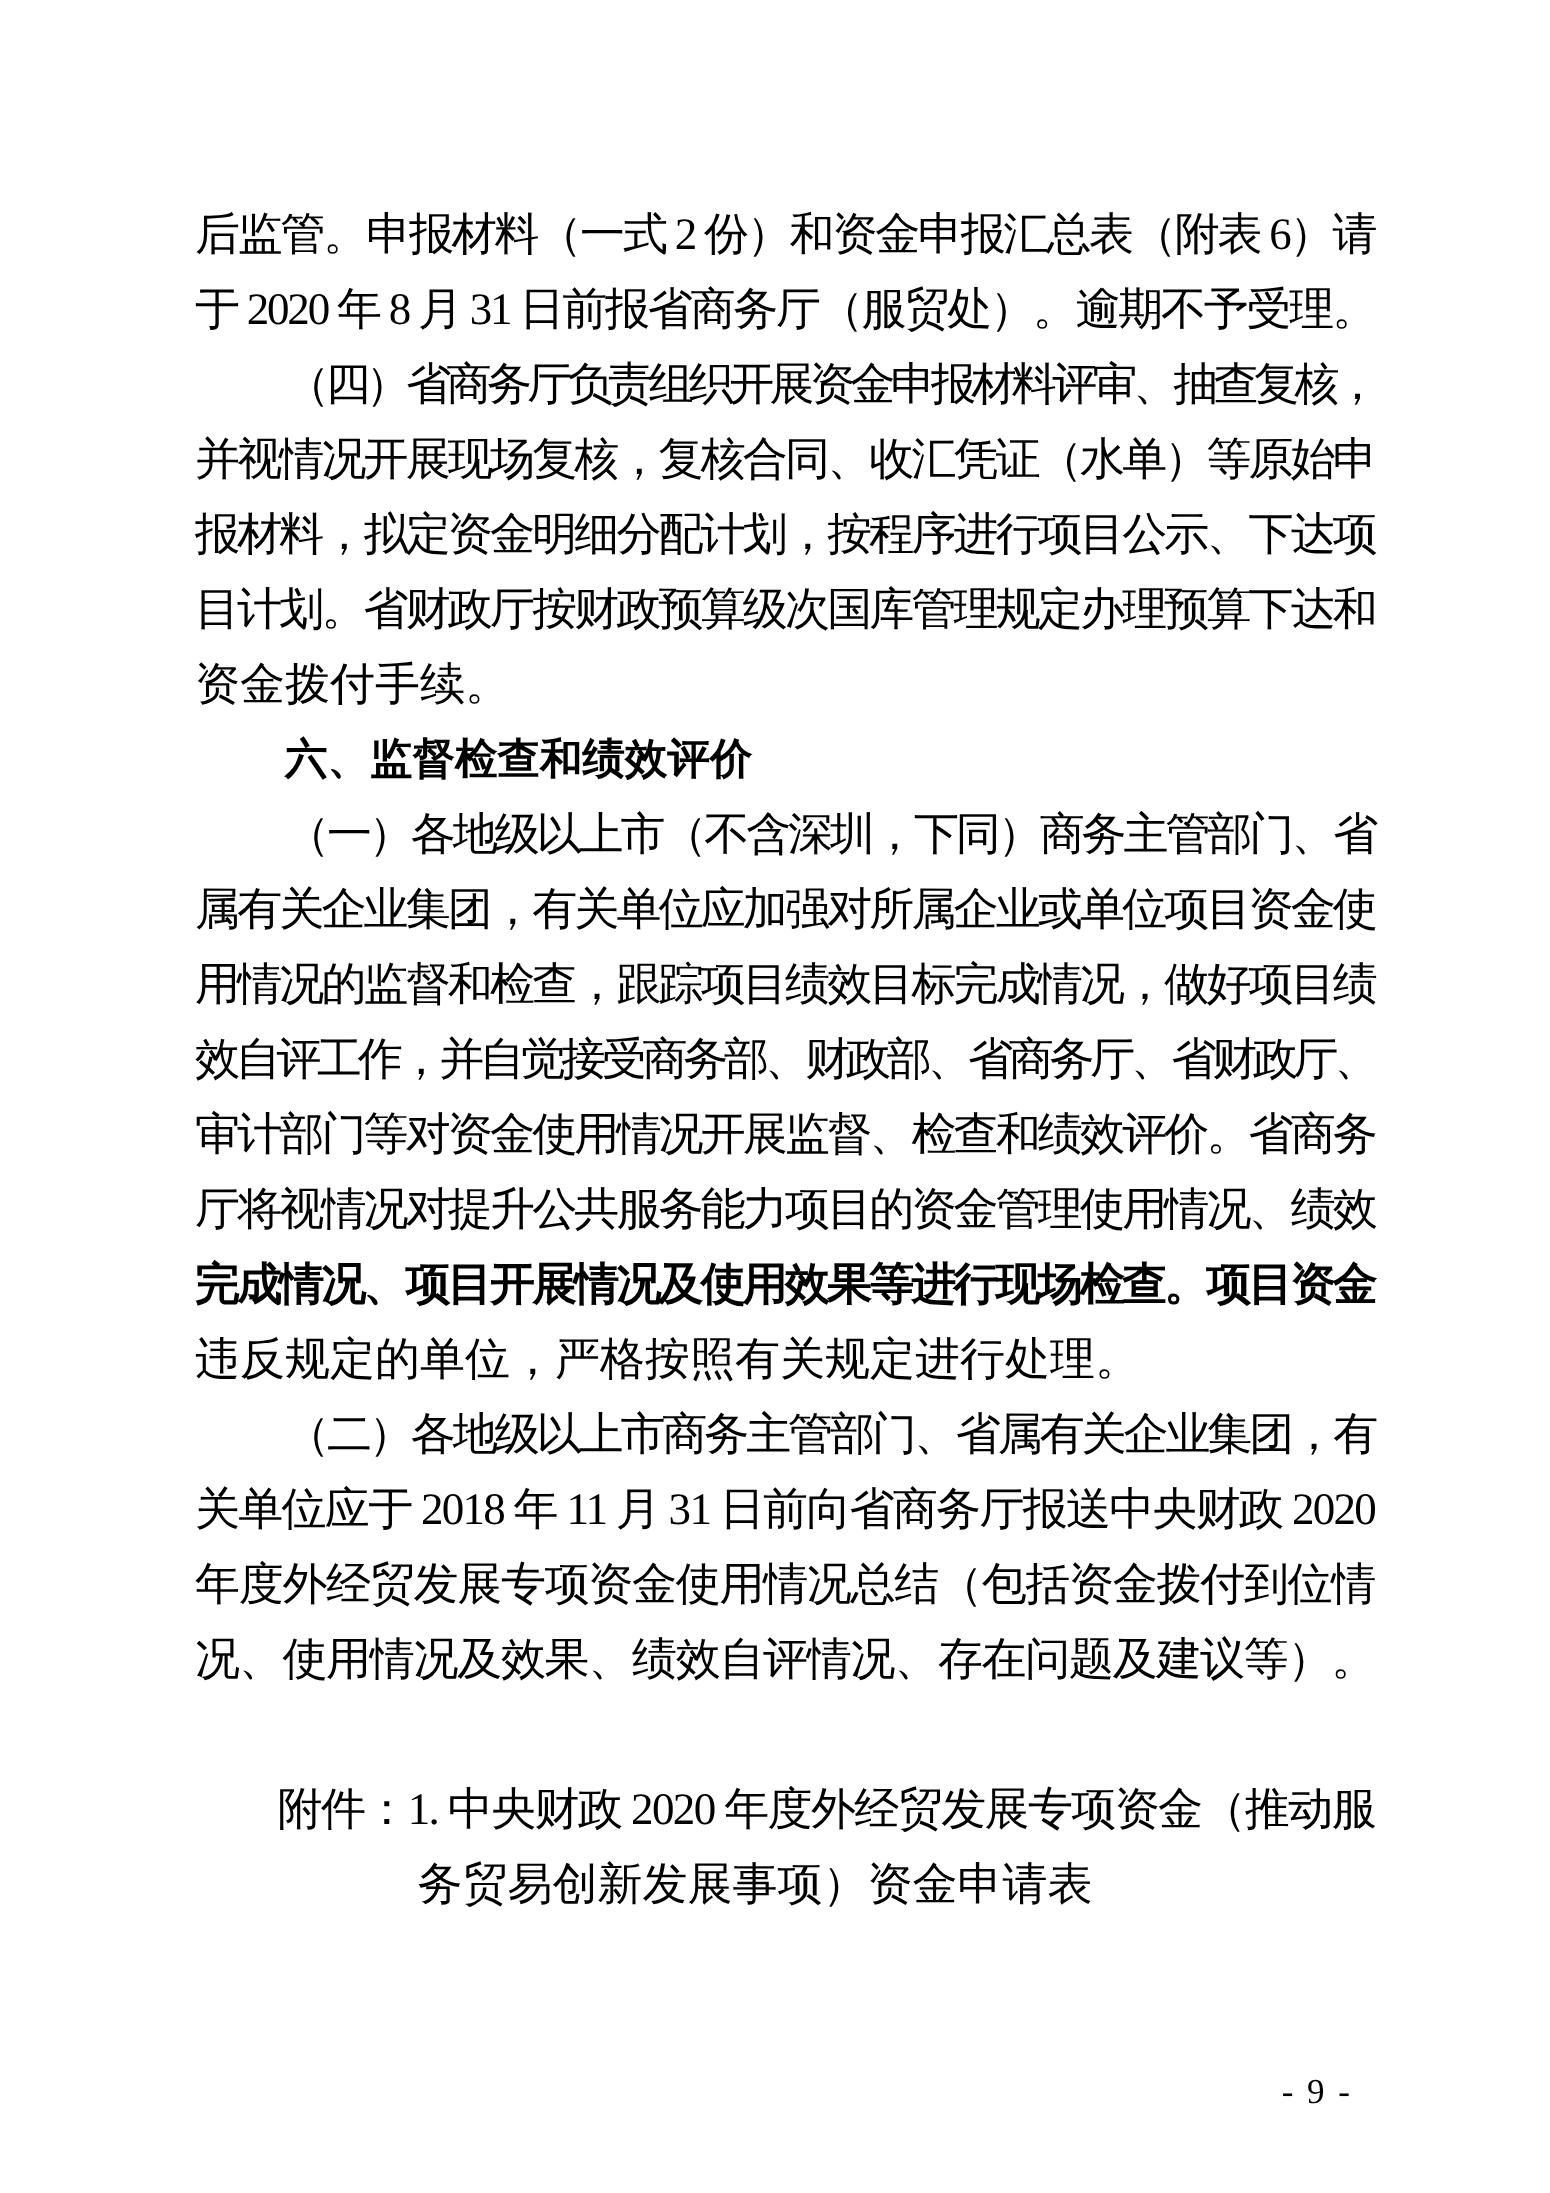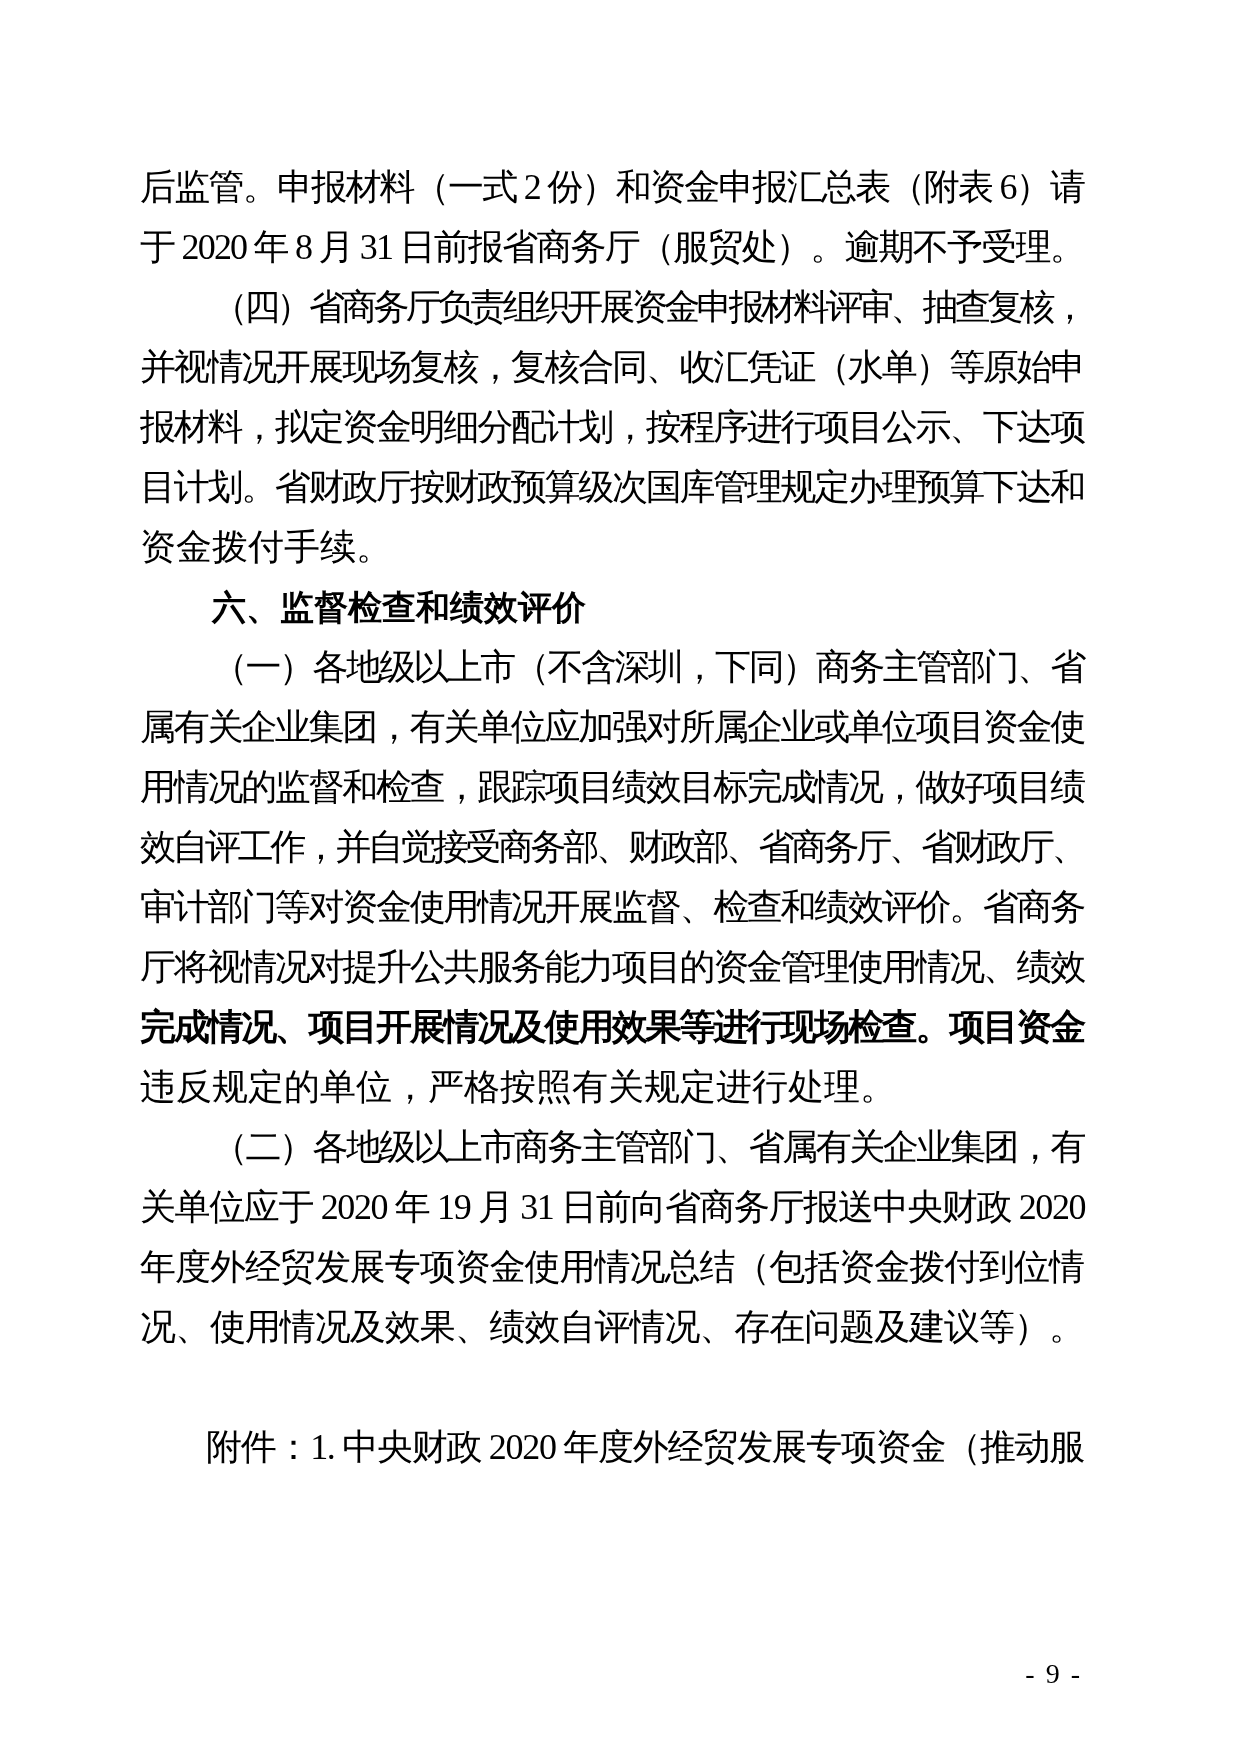--- a/index.html
+++ b/index.html
@@ -11,21 +11,21 @@
     position: relative;
     width: 1240px;
     height: 1754px;
     background: #ffffff;
     overflow: hidden;
     font-family: "Liberation Serif", "DejaVu Serif", serif;
     color: #000000;
   }
   .content {
     position: absolute;
-    left: 140px;
+    left: 156px;
     top: 157px;
     width: 944px;
   }
   .line {
     width: 944px;
     height: 60px;
     line-height: 60px;
     font-size: 36px;
     white-space: nowrap;
     overflow: visible;
@@ -85,19 +85,20 @@
     <div class="line heading">六、监督检查和绩效评价</div>
     <div class="line fill ind" style="letter-spacing: -2.46px;">（一）各地级以上市（不含深圳，下同）商务主管部门、省</div>
     <div class="line fill" style="letter-spacing: -2.29px;">属有关企业集团，有关单位应加强对所属企业或单位项目资金使</div>
     <div class="line fill" style="letter-spacing: -2.29px;">用情况的监督和检查，跟踪项目绩效目标完成情况，做好项目绩</div>
     <div class="line fill" style="letter-spacing: -3.45px;">效自评工作，并自觉接受商务部、财政部、省商务厅、省财政厅、</div>
     <div class="line fill" style="letter-spacing: -2.29px;">审计部门等对资金使用情况开展监督、检查和绩效评价。省商务</div>
     <div class="line fill" style="letter-spacing: -2.29px;">厅将视情况对提升公共服务能力项目的资金管理使用情况、绩效</div>
     <div class="line fill" style="letter-spacing: -2.29px; font-weight: bold;">完成情况、项目开展情况及使用效果等进行现场检查。项目资金</div>
     <div class="line end">违反规定的单位，严格按照有关规定进行处理。</div>
     <div class="line fill ind" style="letter-spacing: -2.46px;">（二）各地级以上市商务主管部门、省属有关企业集团，有</div>
-    <div class="line fill" style="letter-spacing: -1.38px;">关单位应于 2020 年 19 月 31 日前向省商务厅报送中央财政 2020</div>
+    <div class="line fill" style="letter-spacing: -1.38px;">关单位应于 2018 年 11 月 31 日前向省商务厅报送中央财政 2020</div>
     <div class="line fill" style="letter-spacing: -1.04px;">年度外经贸发展专项资金使用情况总结（包括资金拨付到位情</div>
     <div class="line end" style="letter-spacing: -1.04px;">况、使用情况及效果、绩效自评情况、存在问题及建议等）。</div>
     <div class="line attach1" style="letter-spacing: -1.29px;">附件：1. 中央财政 2020 年度外经贸发展专项资金（推动服</div>
+    <div class="line attach2">务贸易创新发展事项）资金申请表</div>
   </div>
   <div class="pagenum">- 9 -</div>
 </div>
 
 </body></html>

